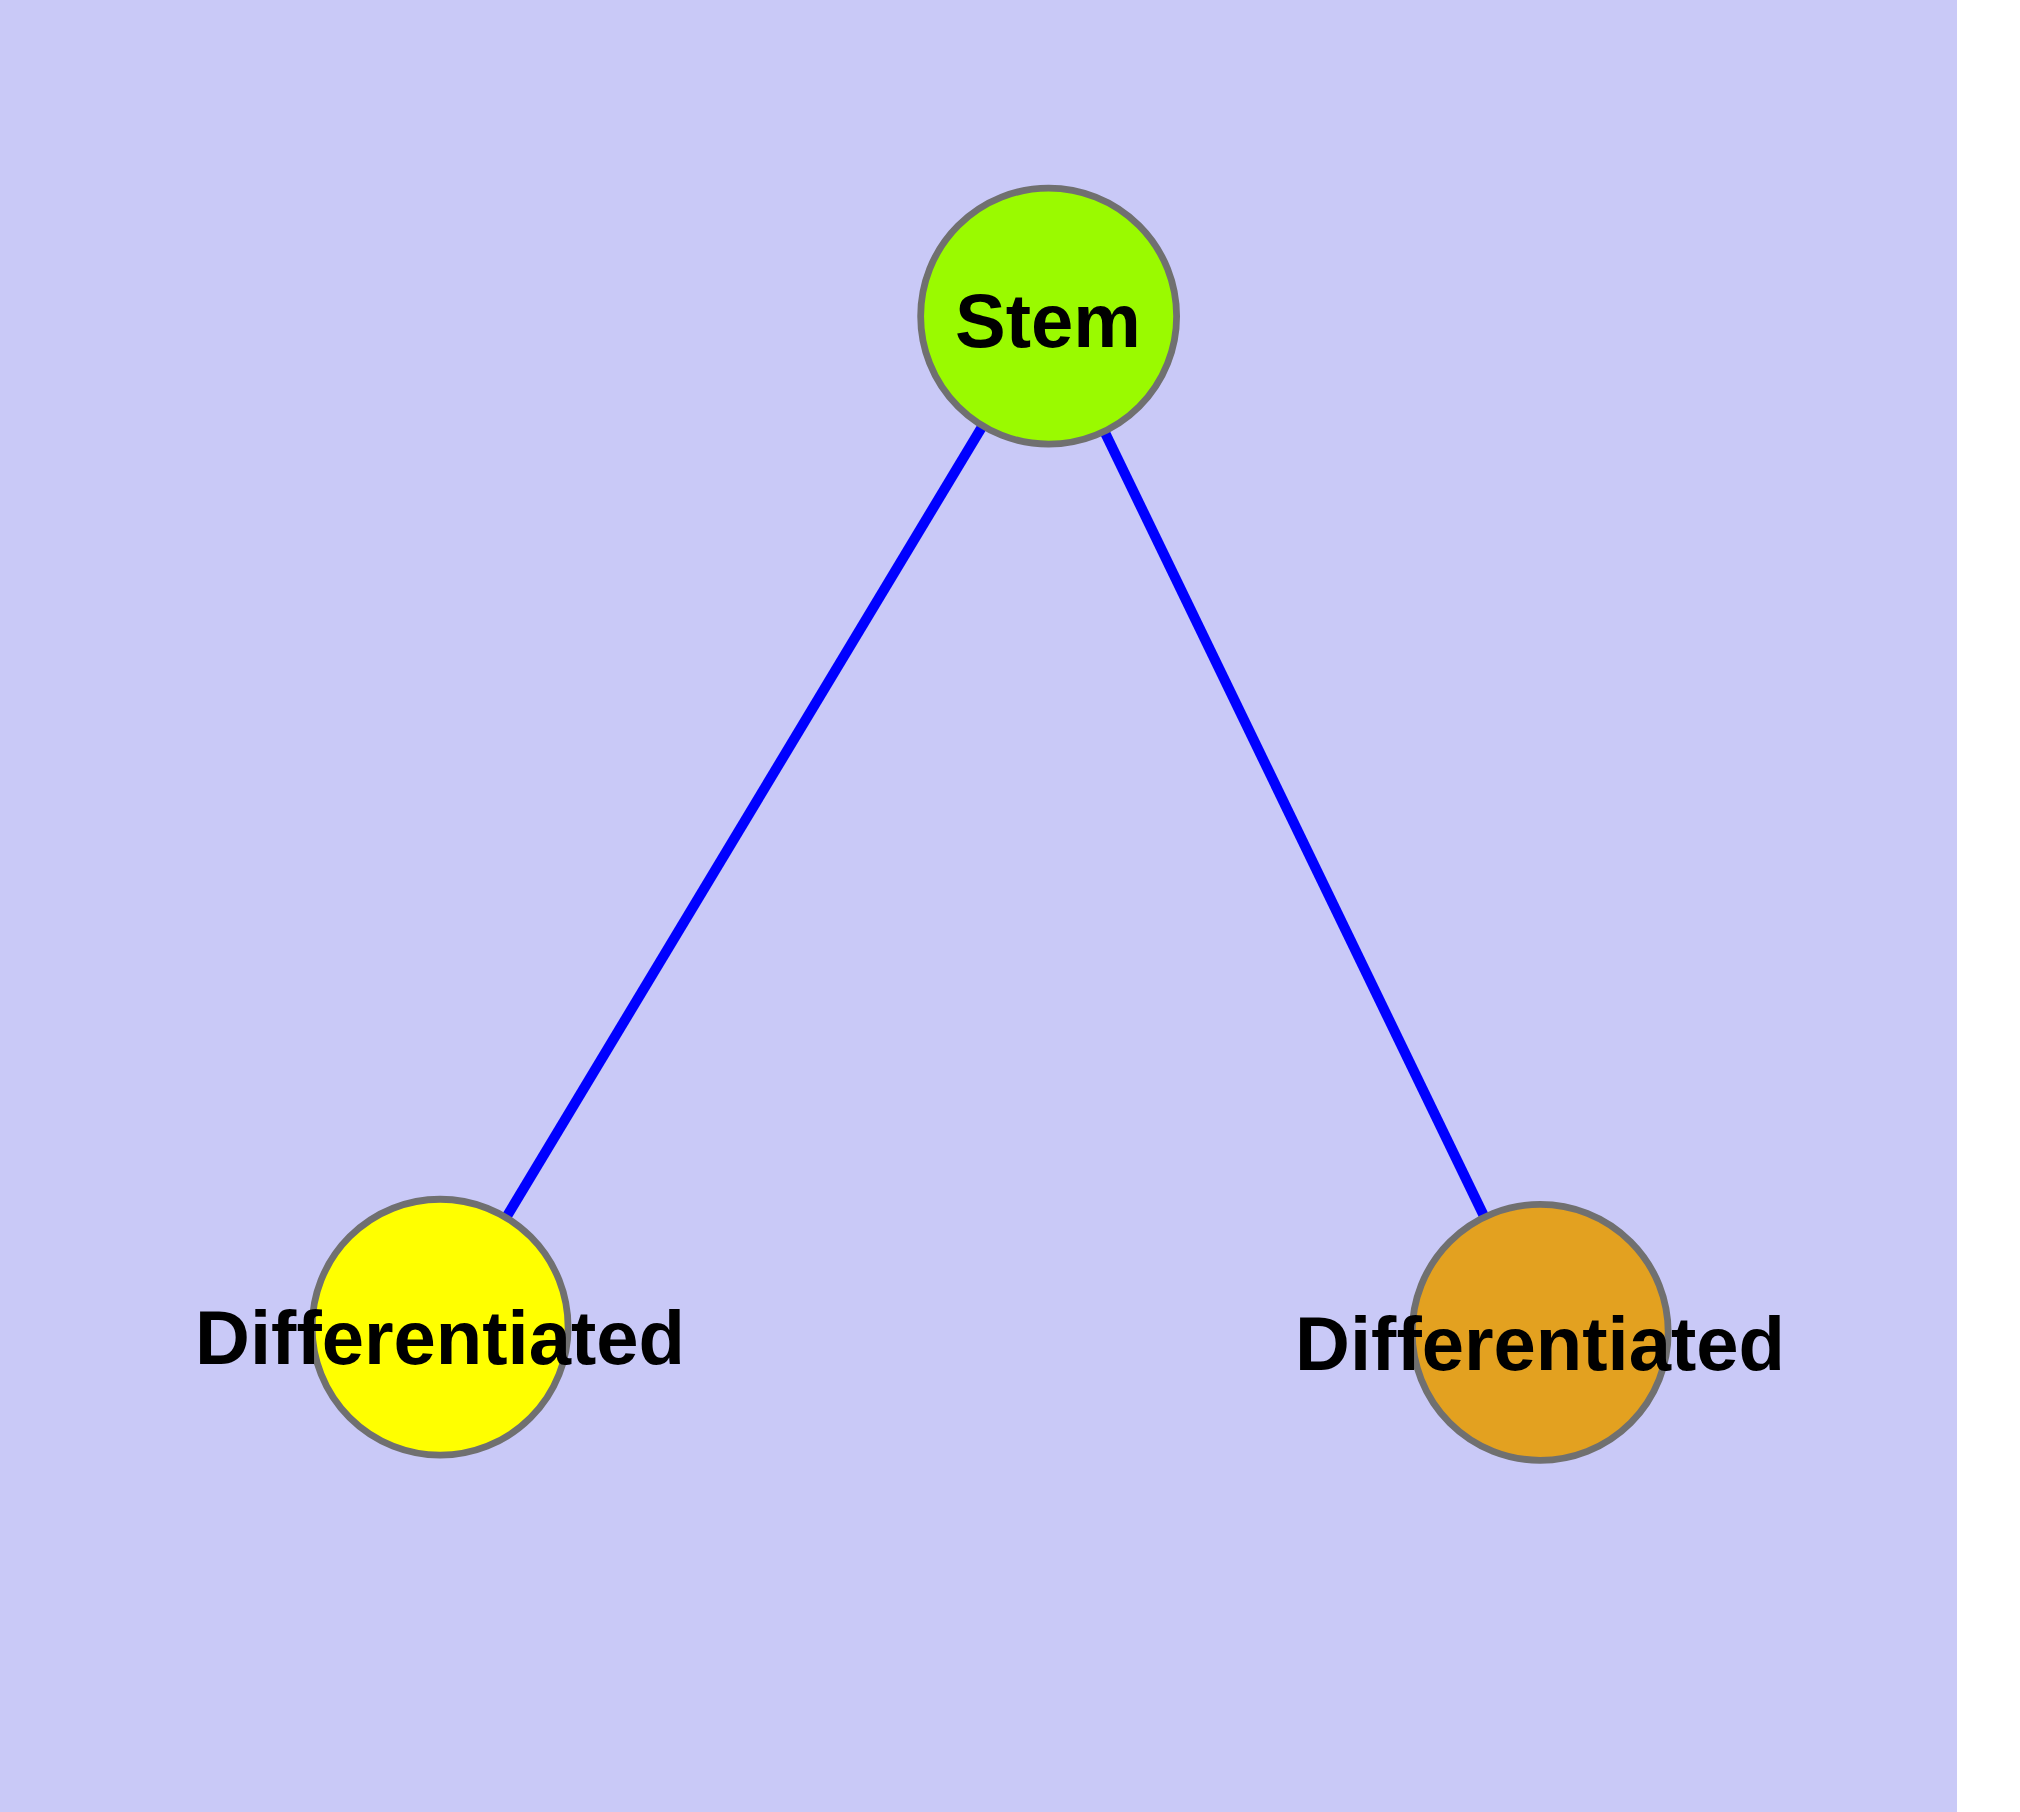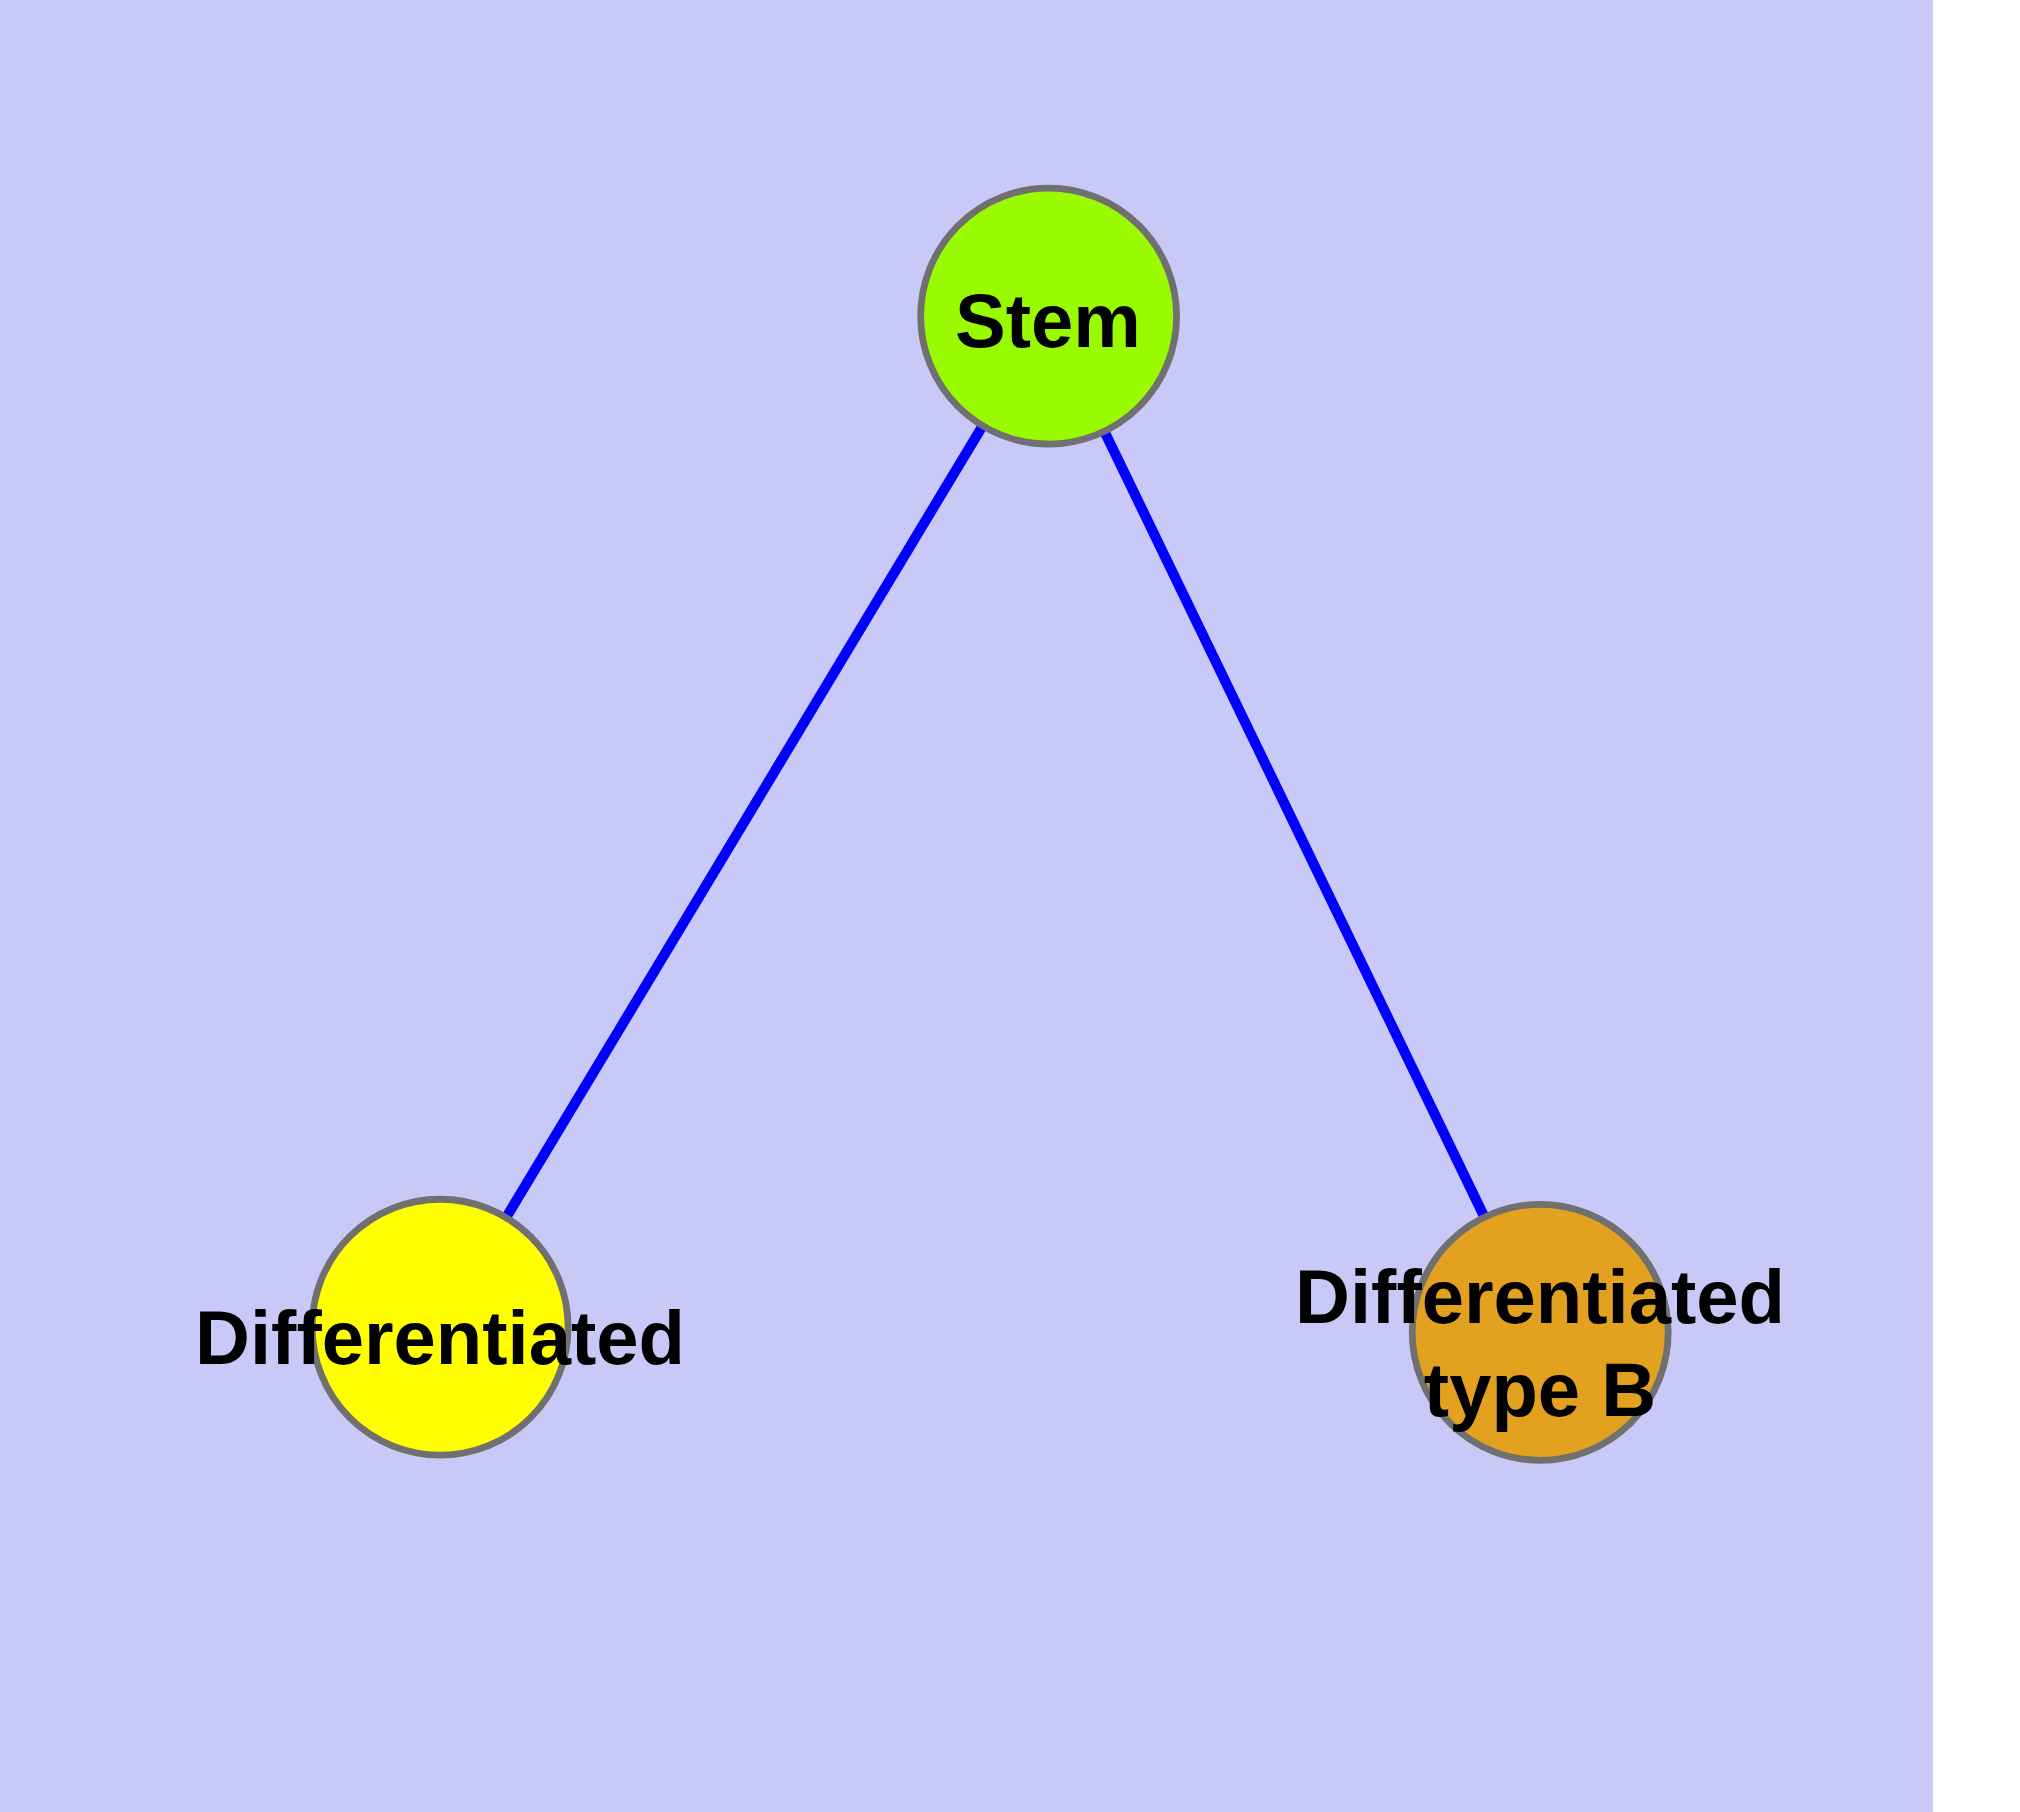--- a/index.html
+++ b/index.html
@@ -9,20 +9,21 @@
   body {
     width: 2021px;
     height: 1812px;
     overflow: hidden;
     font-family: "Liberation Sans", sans-serif;
   }
   .stage {
     position: relative;
     width: 1933px;
     height: 1812px;
+    padding-left: 24px;
   }
   .graph-svg {
     position: absolute;
     left: 0;
     top: 0;
     display: block;
   }
   .edge {
     stroke-width: 12px;
     fill: none;
@@ -67,17 +68,16 @@
   <div class="node-label" style="left: 1048px; top: 320px; color: rgb(0, 0, 0);">
     <span>Stem</span>
   </div>
 
   <div class="node-label" style="left: 440px; top: 1337px; color: rgb(0, 0, 0);">
     <span>Differentiated</span>
   </div>
 
   <div class="node-label" style="left: 1540px; top: 1343px; color: rgb(0, 0, 0);">
     <span>Differentiated</span>
-    <span>type B</span>
   </div>
 
 </div>
 
 
 </body></html>

